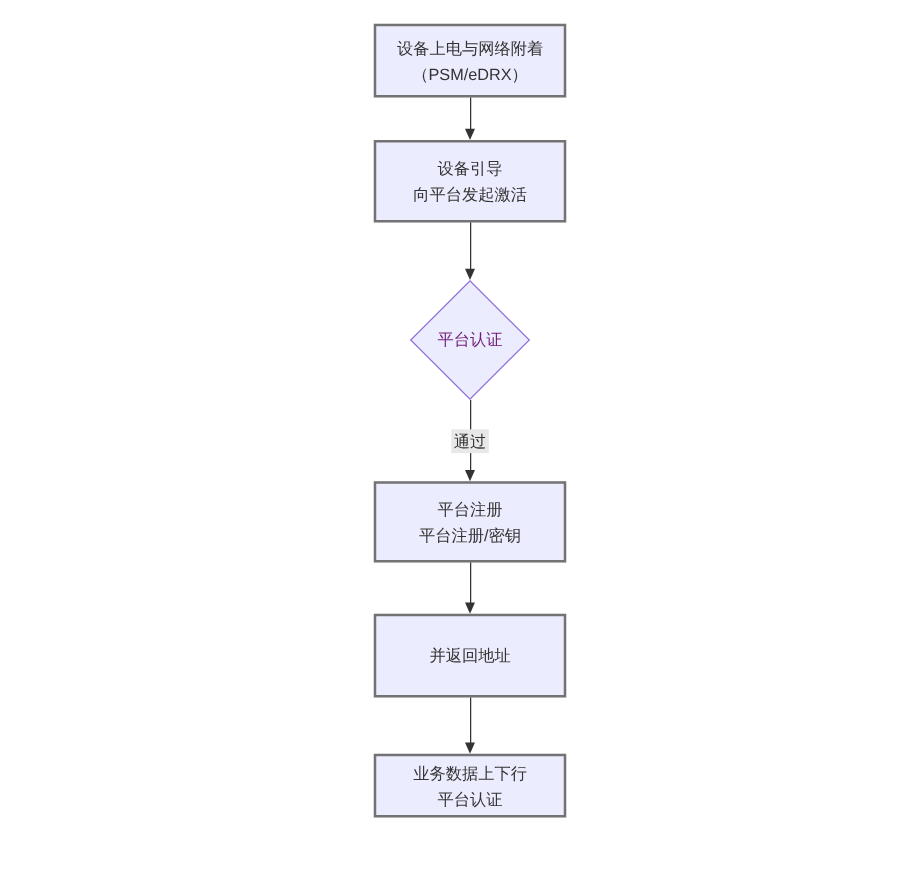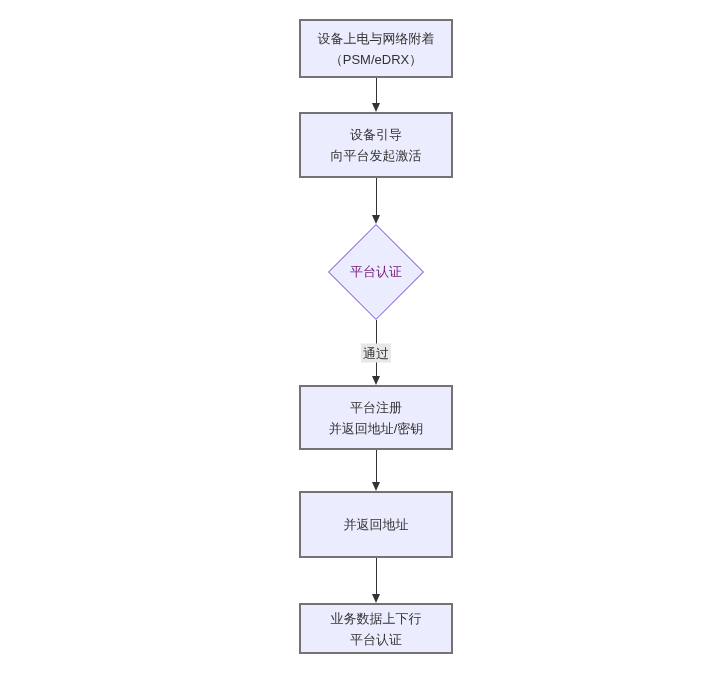--- a/index.html
+++ b/index.html
@@ -137,21 +137,21 @@
       <div class="diamond-shape"></div>
       <div class="diamond-label">平台认证</div>
     </div>
 
     <div class="arrow" style="height:65px">
       <span class="edge-label">通过</span>
     </div>
 
     <div class="node rect" style="height:65px">
       <span class="line">平台注册</span>
-      <span class="line">并返回地址/密钥</span>
+      <span class="line">平台注册/密钥</span>
     </div>
 
     <div class="arrow" style="height:41px"></div>
 
     <div class="node rect" style="height:67px">
       <span class="line">并返回地址</span>
     </div>
 
     <div class="arrow" style="height:45px"></div>
 

